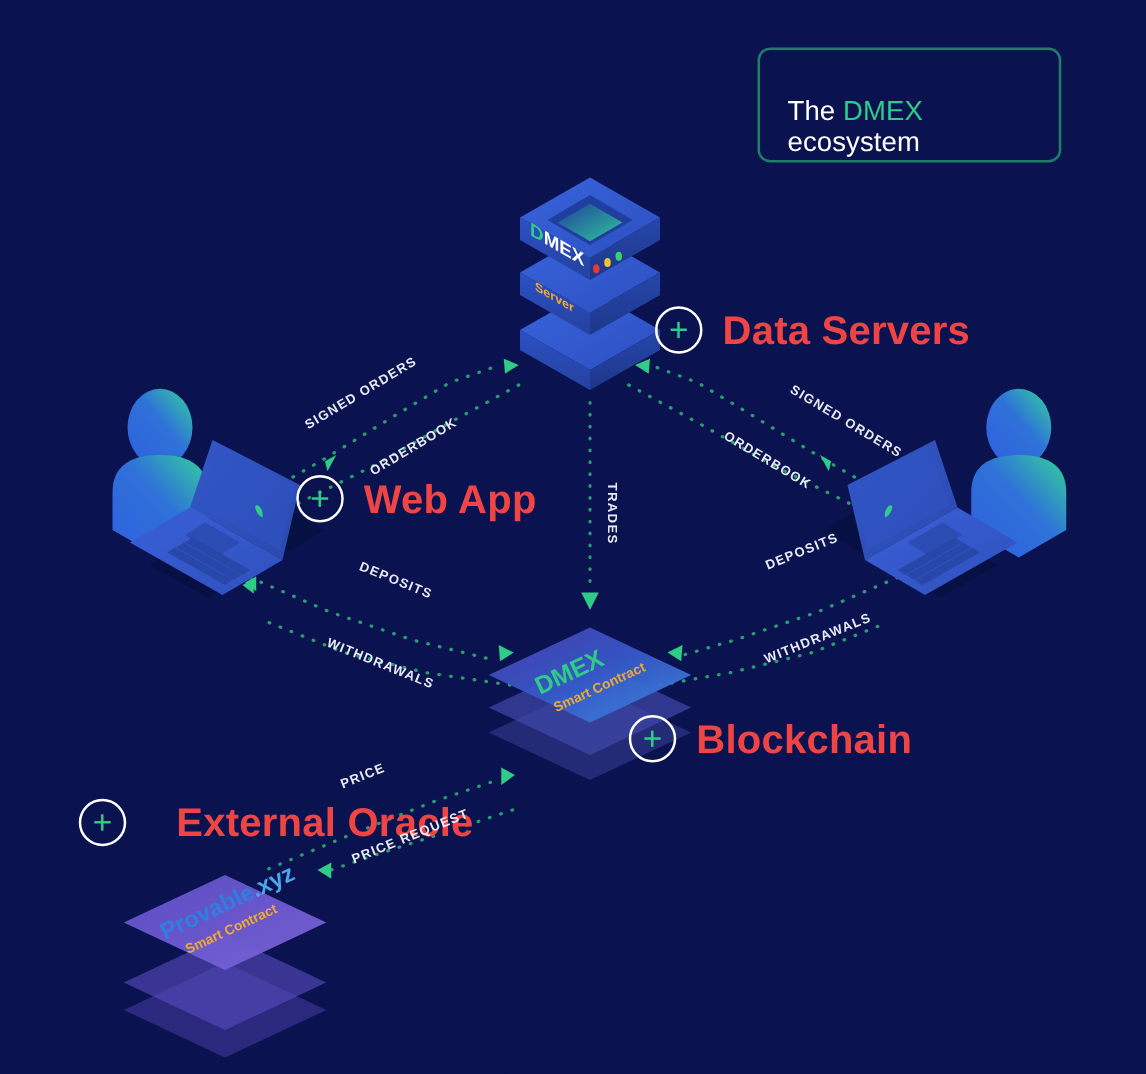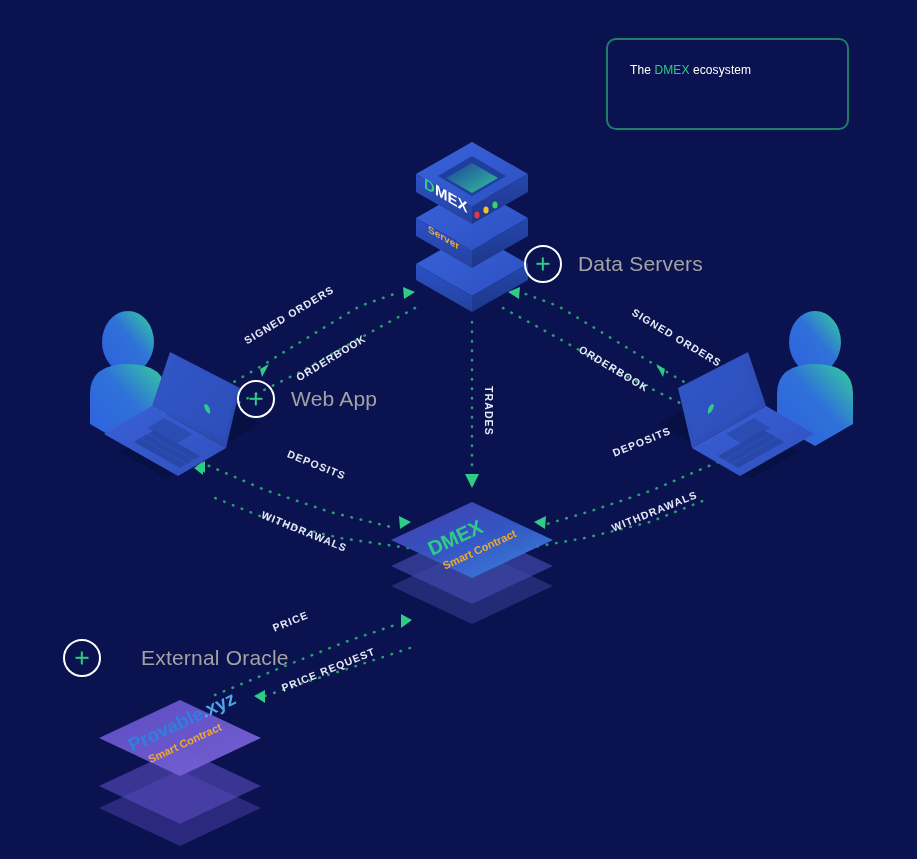--- a/index.html
+++ b/index.html
@@ -28,24 +28,25 @@
     left: 606px;
     top: 38px;
     width: 243px;
     height: 92px;
     border: 2px solid #1f7d69;
     border-radius: 10px;
     box-sizing: border-box;
     padding: 18px 20px 0 22px;
   }
   .callout-text {
-    font-size: 12px;
+    font-size: 22px;
     line-height: 25px;
     color: #ffffff;
     letter-spacing: .1px;
+    margin-top: 18px;
   }
   .callout-text .hl { color: #2ecc87; }
 
   
   .node-label {
     position: absolute;
     display: flex;
     align-items: center;
     white-space: nowrap;
   }
@@ -69,23 +70,24 @@
     width: 13px; height: 2.4px;
     transform: translate(-50%, -50%);
   }
   .plus-circle::after {
     left: 50%; top: 50%;
     width: 2.4px; height: 13px;
     transform: translate(-50%, -50%);
   }
   .node-label .txt {
     margin-left: 16px;
-    color: #a3a3a3;
-    font-size: 21px;
+    color: #ef4444;
+    font-size: 32px;
     letter-spacing: .2px;
+    font-weight: bold;
   }
 
   #label-data-servers { left: 524px; top: 245px; }
   #label-web-app      { left: 237px; top: 380px; }
   #label-blockchain   { left: 503px; top: 572px; }
   #label-external-oracle { left: 63px; top: 639px; gap: 24px; }
 
   
   .path-label {
     position: absolute;
@@ -291,20 +293,24 @@
   <div class="node-label" id="label-data-servers">
     <div class="plus-circle"></div>
     <div class="txt">Data Servers</div>
   </div>
 
   <div class="node-label" id="label-web-app">
     <div class="plus-circle"></div>
     <div class="txt">Web App</div>
   </div>
 
+  <div class="node-label" id="label-blockchain">
+    <div class="plus-circle"></div>
+    <div class="txt">Blockchain</div>
+  </div>
 
   <div class="node-label" id="label-external-oracle">
     <div class="plus-circle"></div>
     <div class="txt">External Oracle</div>
   </div>
 
   <div class="path-label" style="left:245px; top:335px; transform: rotate(-31deg);">SIGNED ORDERS</div>
   <div class="path-label" style="left:297px; top:372px; transform: rotate(-31deg);">ORDERBOOK</div>
   <div class="path-label" style="left:633px; top:305px; transform: rotate(31deg);">SIGNED ORDERS</div>
   <div class="path-label" style="left:580px; top:342px; transform: rotate(31deg);">ORDERBOOK</div>

